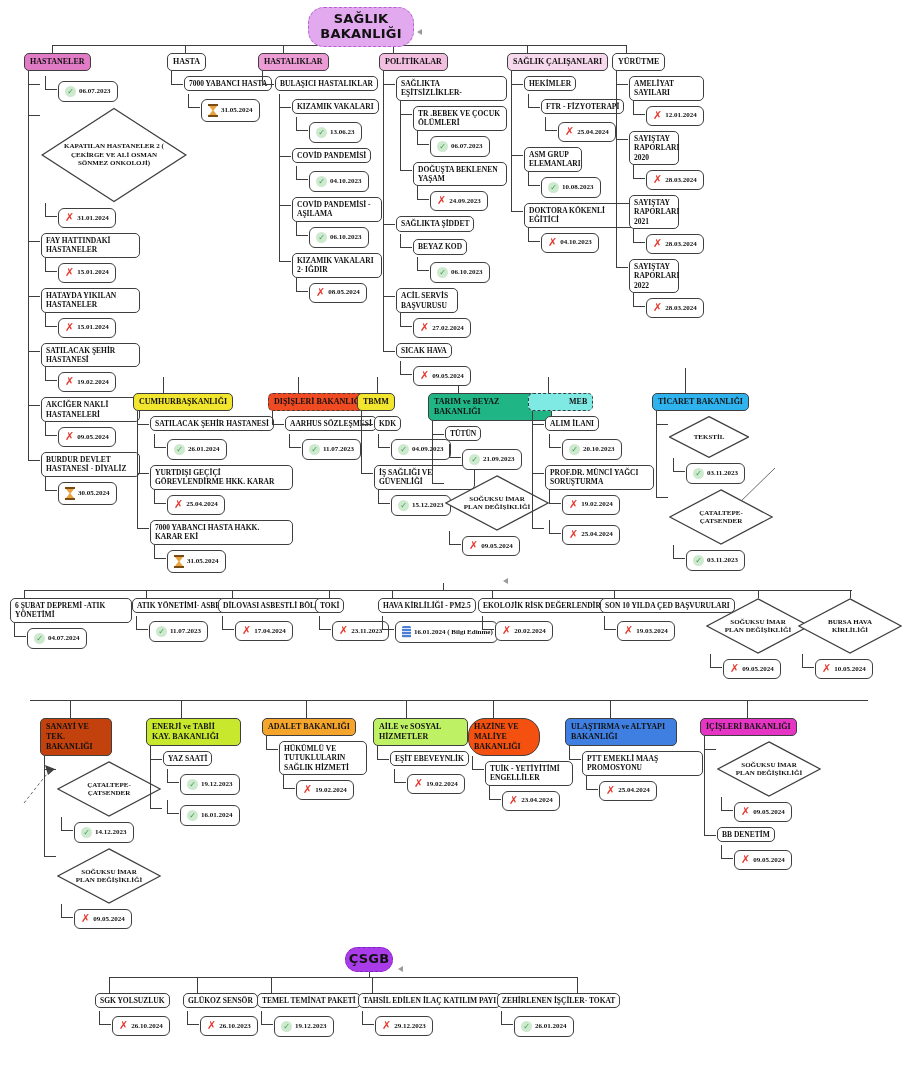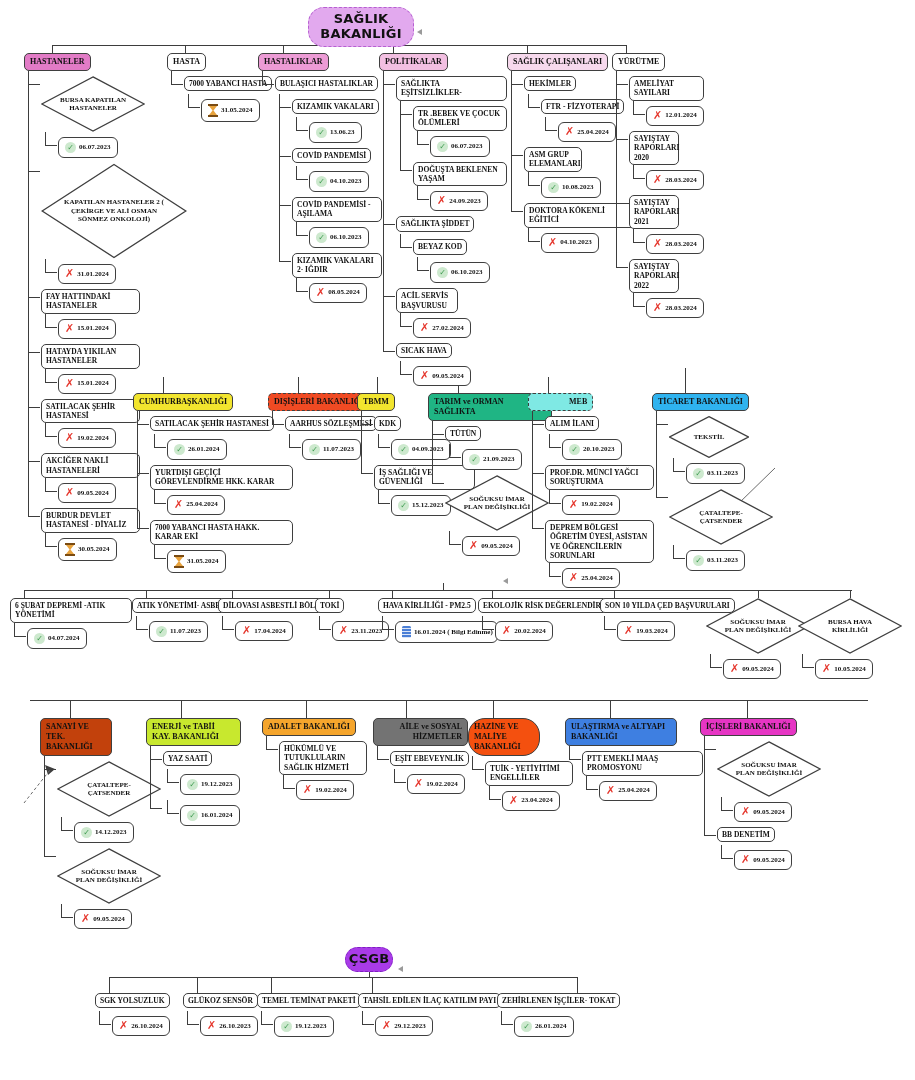--- a/index.html
+++ b/index.html
@@ -66,26 +66,20 @@
 
 <div id="canvas">
     <div class="hline" style="left: 52px; top: 45px; width: 574px;"></div>
     <div class="bubble" style="left: 308px; top: 7px; width: 106px; background: rgb(226, 169, 238); border-color: rgb(182, 95, 209);">
       <span>SAĞLIK BAKANLIĞI</span>
     </div>
     <div class="vline" style="left: 372px; top: 28px; height: 17px;"></div>
     <div class="collapse" style="left: 417px; top: 29px;"></div>
     <div class="branch" style="left: 24px; top: 53px; width: 116px;"><div class="nd header" style="background: rgb(226, 123, 198);"><span>HASTANELER</span></div><ul class="children">
         <li class="node-item it-diamond">
-          <div class="diamond">
-            <svg viewBox="0 0 100 50" preserveAspectRatio="none">
-              <polygon points="50,0.8 99.2,25 50,49.2 0.8,25" fill="#fff" stroke="#3f3f3f" stroke-width="1.3" vector-effect="non-scaling-stroke"></polygon>
-            </svg>
-            <span class="dlabel">BURSA KAPATILAN HASTANELER</span>
-          </div>
           <ul class="children">
             <li class="node-item it-result"><div class="nd result">
                 <span class="ic-check">✓</span>
                 <span class="date">06.07.2023</span>
               </div></li>
           </ul>
         </li>
         <li class="node-item it-dbig">
           <div class="diamond big">
             <svg viewBox="0 0 100 50" preserveAspectRatio="none">
@@ -304,21 +298,21 @@
               </div></li>
           </ul></li>
         <li class="node-item it-box"><div class="nd box"><span>İŞ SAĞLIĞI VE GÜVENLİĞİ</span></div><ul class="children">
             <li class="node-item it-result"><div class="nd result">
                 <span class="ic-check">✓</span>
                 <span class="date">15.12.2023</span>
               </div></li>
           </ul></li>
       </ul></div>
     <div class="vline" style="left: 377px; top: 377px; height: 16px;"></div>
-    <div class="branch" style="left: 428px; top: 393px; width: 124px;"><div class="nd header" style="background: rgb(31, 181, 132);"><span>TARIM ve ORMAN SAĞLIKTA</span></div><ul class="children">
+    <div class="branch" style="left: 428px; top: 393px; width: 124px;"><div class="nd header" style="background: rgb(31, 181, 132);"><span>TARIM ve BEYAZ BAKANLIĞI</span></div><ul class="children">
         <li class="node-item it-box"><div class="nd box"><span>TÜTÜN</span></div><ul class="children">
             <li class="node-item it-result"><div class="nd result">
                 <span class="ic-check">✓</span>
                 <span class="date">21.09.2023</span>
               </div></li>
           </ul></li>
         <li class="node-item it-diamond">
           <div class="diamond">
             <svg viewBox="0 0 100 50" preserveAspectRatio="none">
               <polygon points="50,0.8 99.2,25 50,49.2 0.8,25" fill="#fff" stroke="#3f3f3f" stroke-width="1.3" vector-effect="non-scaling-stroke"></polygon>
@@ -340,21 +334,21 @@
                 <span class="ic-check">✓</span>
                 <span class="date">20.10.2023</span>
               </div></li>
           </ul></li>
         <li class="node-item it-box"><div class="nd box"><span>PROF.DR. MÜNCİ YAĞCI SORUŞTURMA</span></div><ul class="children">
             <li class="node-item it-result"><div class="nd result">
                 <span class="ic-cross">✗</span>
                 <span class="date">19.02.2024</span>
               </div></li>
           </ul></li>
-        <li class="node-item it-box"><div class="nd box"><span>DEPREM BÖLGESİ ÖĞRETİM ÜYESİ, ASİSTAN VE ÖĞRENCİLERİN SORUNLARI</span></div><ul class="children">
+        <li class="node-item it-box"><ul class="children">
             <li class="node-item it-result"><div class="nd result">
                 <span class="ic-cross">✗</span>
                 <span class="date">25.04.2024</span>
               </div></li>
           </ul></li>
       </ul></div>
     <div class="vline" style="left: 548px; top: 377px; height: 16px;"></div>
     <div class="branch" style="left: 652px; top: 393px; width: 122px;"><div class="nd header" style="background: rgb(47, 179, 239);"><span>TİCARET BAKANLIĞI</span></div><ul class="children">
         <li class="node-item it-dsmall">
           <div class="diamond small">
@@ -519,21 +513,21 @@
     <div class="vline" style="left: 181px; top: 700px; height: 18px;"></div>
     <div class="branch" style="left: 262px; top: 718px; width: 122px;"><div class="nd header" style="background: rgb(245, 165, 44);"><span>ADALET BAKANLIĞI</span></div><ul class="children">
         <li class="node-item it-box"><div class="nd box" style="max-width: 88px;"><span>HÜKÜMLÜ VE TUTUKLULARIN SAĞLIK HİZMETİ</span></div><ul class="children">
             <li class="node-item it-result"><div class="nd result">
                 <span class="ic-cross">✗</span>
                 <span class="date">19.02.2024</span>
               </div></li>
           </ul></li>
       </ul></div>
     <div class="vline" style="left: 306px; top: 700px; height: 18px;"></div>
-    <div class="branch" style="left: 373px; top: 718px; width: 115px;"><div class="nd header" style="background: #737373; max-width: 95px; text-align: right;"><span>AİLE ve SOSYAL HİZMETLER</span></div><ul class="children">
+    <div class="branch" style="left: 373px; top: 718px; width: 115px;"><div class="nd header" style="background: #bef264; max-width: 95px;"><span>AİLE ve SOSYAL HİZMETLER</span></div><ul class="children">
         <li class="node-item it-box"><div class="nd box"><span>EŞİT EBEVEYNLİK</span></div><ul class="children">
             <li class="node-item it-result"><div class="nd result">
                 <span class="ic-cross">✗</span>
                 <span class="date">19.02.2024</span>
               </div></li>
           </ul></li>
       </ul></div>
     <div class="vline" style="left: 406px; top: 700px; height: 18px;"></div>
     <div class="branch" style="left: 468px; top: 718px; width: 112px;"><div class="nd header" style="background: rgb(244, 80, 15); max-width: 72px; border-radius: 17px;"><span>HAZİNE VE MALİYE BAKANLIĞI</span></div><ul class="children">
         <li class="node-item it-box"><div class="nd box" style="max-width: 88px;"><span>TUİK - YETİYİTİMİ ENGELLİLER</span></div><ul class="children">

